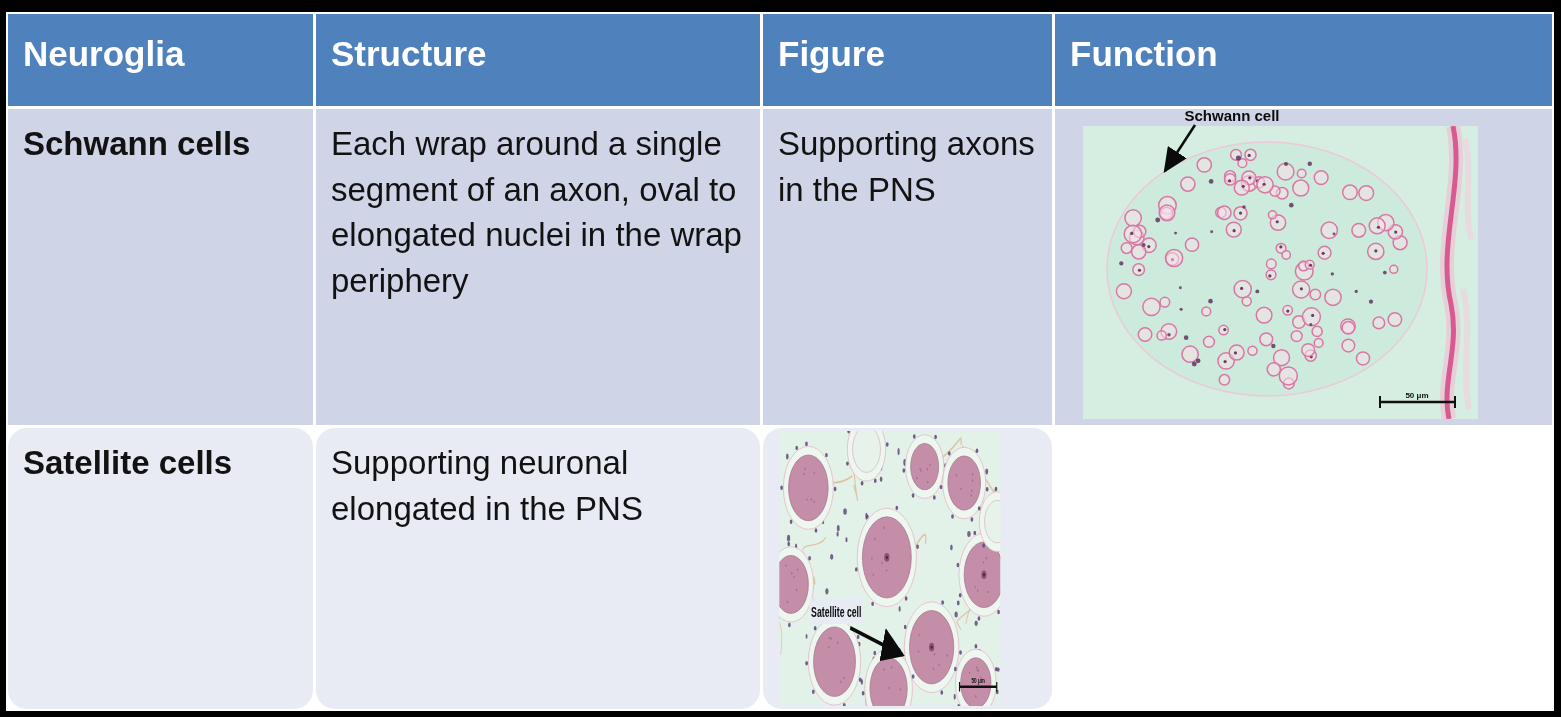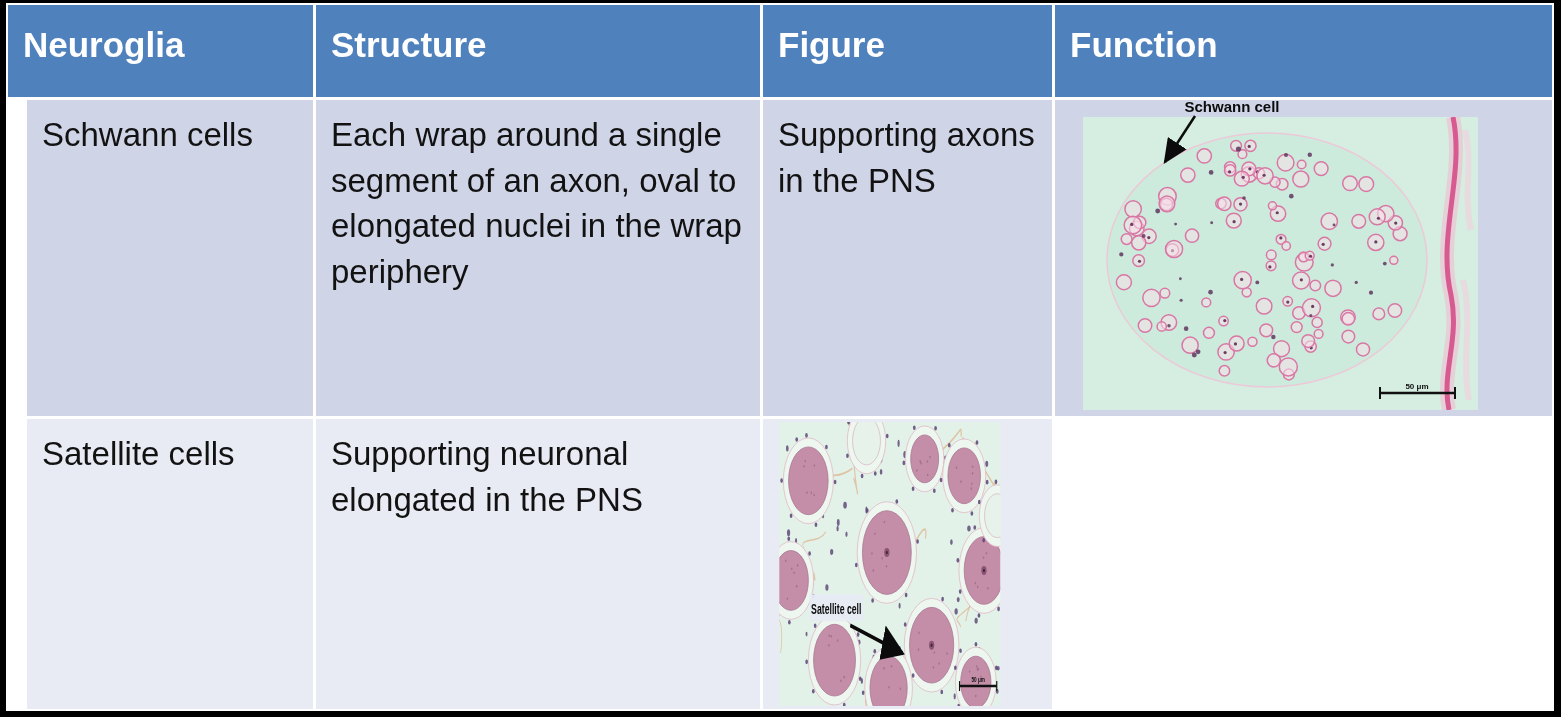--- a/index.html
+++ b/index.html
@@ -1,20 +1,20 @@
 <!DOCTYPE html>
 <html><head>
 <meta charset="utf-8">
 <style>
   html,body{margin:0;padding:0;background:#fff;}
   *{box-sizing:border-box;}
   .frame{
     width:1561px;height:717px;
     background:#000;
-    padding:3px 7px 6px 6px;
+    padding:12px 7px 6px 6px;
     font-family:"Liberation Sans","DejaVu Sans",sans-serif;
   }
   .inner{
     width:100%;height:100%;
     background:#fff;
     padding:2px;
   }
   .grid{
     width:100%;height:100%;
     background:#fff;
@@ -31,22 +31,22 @@
     overflow:hidden;
   }
   .head{
     background:#4F81BD;
     color:#FFFFFF;
     font-weight:bold;
     font-size:35px;
     padding-top:16px;
   }
   .band1{background:#CFD5E7;}
-  .band2{background:#E9EBF4;}
-  .namecol{font-weight:normal;margin-left:19px;}
+  .band2{background:#E9EBF4;border-radius:19px;}
+  .namecol{font-weight:bold;}
   .figcell{padding:0;position:relative;}
   .figcell svg{position:absolute;inset:0;width:100%;height:100%;display:block;}
   .figlabel{font-family:"Liberation Sans","DejaVu Sans",sans-serif;font-weight:bold;font-size:15px;fill:#0c0c0c;text-anchor:middle;}
   .sbtext{font-family:"Liberation Sans","DejaVu Sans",sans-serif;font-weight:bold;font-size:8px;fill:#101010;text-anchor:middle;}
 </style>
 </head>
 <body>
 
 <div class="frame">
   <div class="inner">

